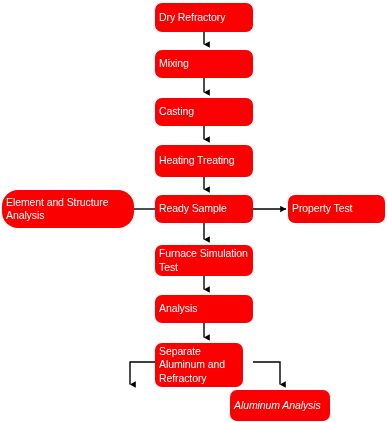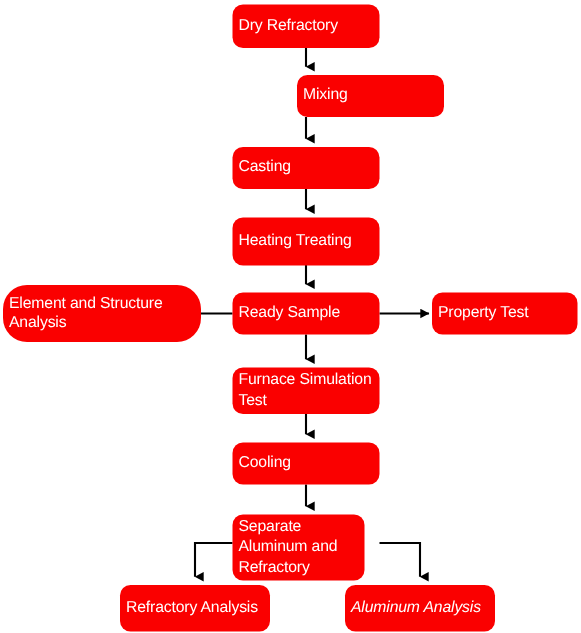--- a/index.html
+++ b/index.html
@@ -81,21 +81,21 @@
 
     <path d="M 155 362 L 130 362 L 130 384.5" fill="none" stroke="#000000" stroke-width="1.4" marker-end="url(#arrowDown)"></path>
 
     <path d="M 253 362 L 280 362 L 280 384.5" fill="none" stroke="#000000" stroke-width="1.4" marker-end="url(#arrowDown)"></path>
   </svg>
 
   <div class="node" style="left:155px; top:3px; width:98px; height:29px;">
     <span>Dry Refractory</span>
   </div>
 
-  <div class="node" style="left:155px; top:50px; width:98px; height:28px;margin-left:43px;">
+  <div class="node" style="left:155px; top:50px; width:98px; height:28px;">
     <span>Mixing</span>
   </div>
 
   <div class="node" style="left:155px; top:98px; width:98px; height:28px;">
     <span>Casting</span>
   </div>
 
   <div class="node" style="left:155px; top:145px; width:98px; height:32px;">
     <span>Heating Treating</span>
   </div>
@@ -110,28 +110,25 @@
 
   <div class="node" style="left:155px; top:245px; width:98px; height:31px;">
     <span>Furnace Simulation Test</span>
   </div>
 
   <div class="node" style="left:288px; top:195px; width:97px; height:28px;">
     <span>Property Test</span>
   </div>
 
   <div class="node" style="left:155px; top:295px; width:98px; height:28px;">
-    <span>Cooling</span>
+    <span>Analysis</span>
   </div>
 
   <div class="node" style="left:155px; top:343px; width:88px; height:44px;">
     <span>Separate Aluminum and Refractory</span>
   </div>
 
-  <div class="node" style="left:80px; top:390px; width:100px; height:31px;">
-    <span>Refractory Analysis</span>
-  </div>
 
   <div class="node" style="left:230px; top:390px; width:100px; height:31px;font-style:italic;">
     <span>Aluminum Analysis</span>
   </div>
 
 </div>
 
 </body></html>

